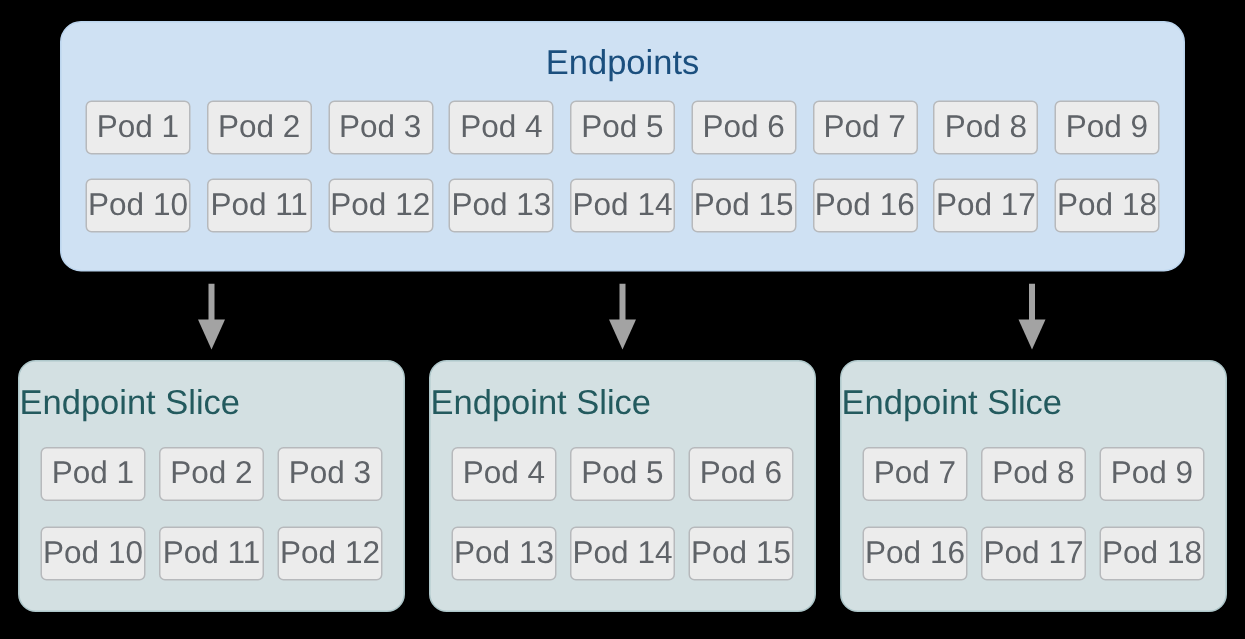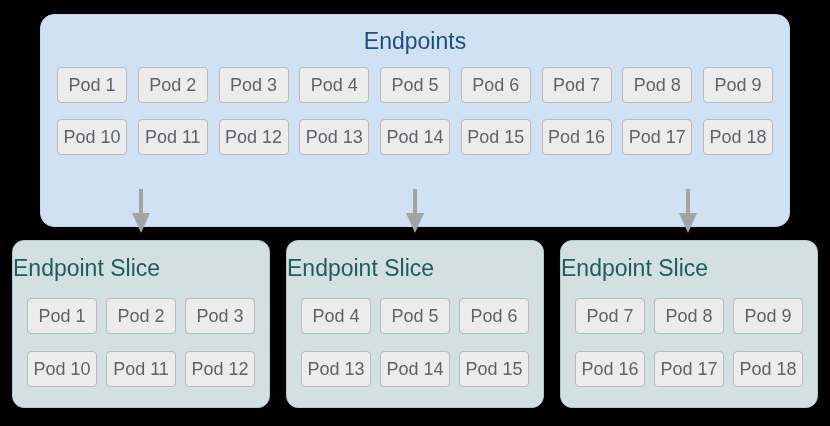--- a/index.html
+++ b/index.html
@@ -9,21 +9,21 @@
     font-family: "Liberation Sans", sans-serif;
     position: relative;
     overflow: hidden;
   }
   .stage { position: absolute; inset: 0; }
 
   
   .endpoints-box {
     position: absolute;
     left: 40px; top: 14px;
-    width: 750px; height: 213px;
+    width: 750px; height: 167px;
     background: var(--endpoints-box-bg, #cfe1f3);
     border: 1px solid var(--endpoints-box-border, #bcd5ee);
     border-radius: 14px;
     box-sizing: border-box;
   }
   .endpoints-title {
     position: absolute;
     top: 13px; left: 0; right: 0;
     text-align: center;
     font-size: 23px;
@@ -40,21 +40,21 @@
   .ep-row-2 { top: 104px; }
 
   
   .pod {
     width: 70px; height: 36px;
     box-sizing: border-box;
     background: var(--pod-bg, #ececec);
     border: 1px solid var(--pod-border, #b7b9bc);
     border-radius: 4px;
     color: var(--pod-text, #5f6368);
-    font-size: 18px;
+    font-size: 21px;
     display: flex;
     align-items: center;
     justify-content: center;
     white-space: nowrap;
   }
 
   
   .arrow {
     position: absolute;
     top: 189px;

